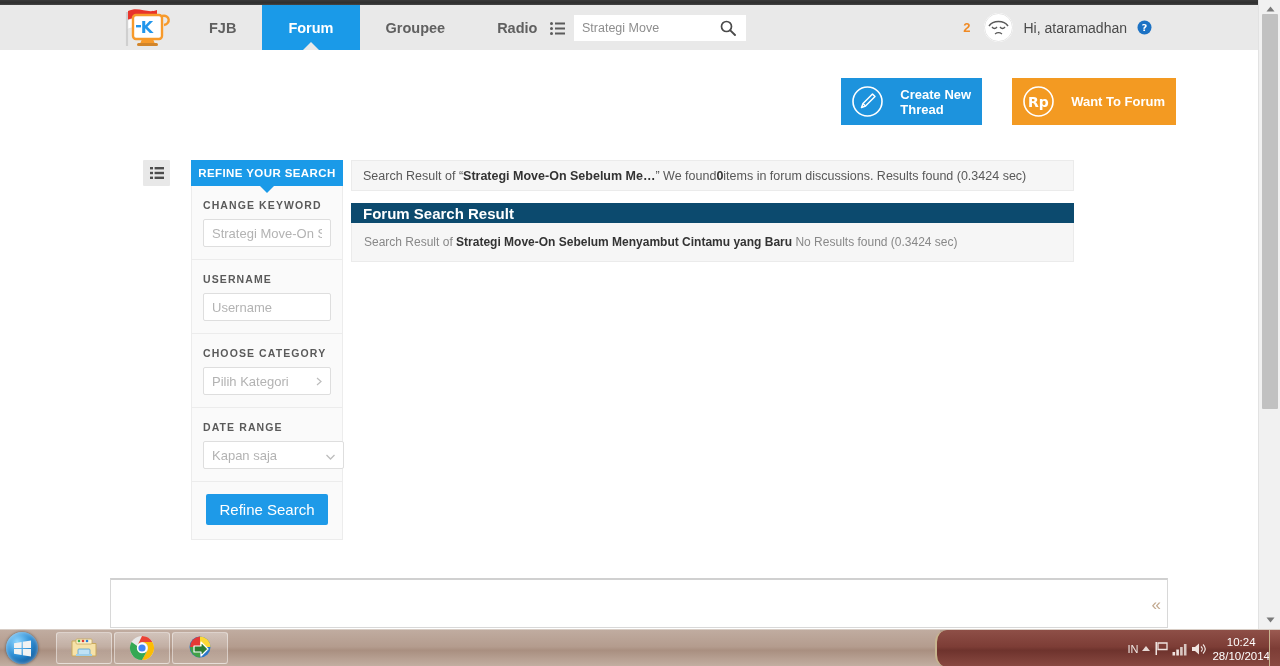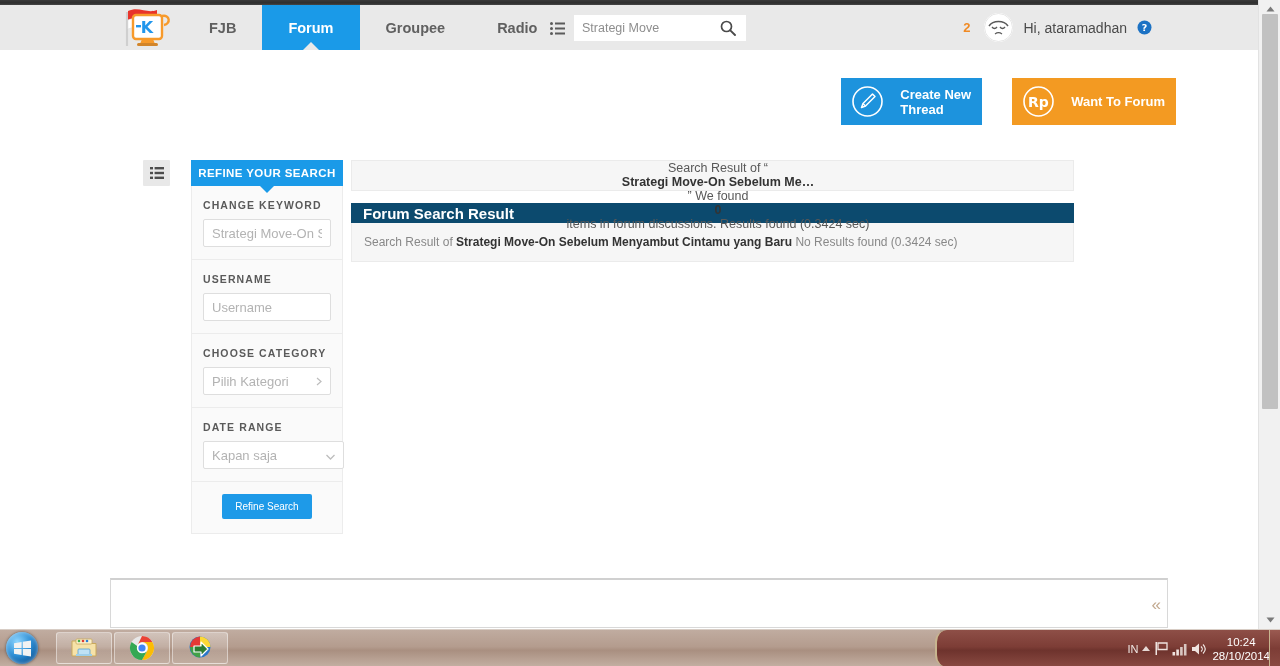--- a/index.html
+++ b/index.html
@@ -140,29 +140,29 @@
     width: 100%; height: 28px; border: 1px solid #dedede; background: #ffffff;
     display: flex; align-items: center; justify-content: space-between;
     padding: 0 8px; border-radius: 2px; cursor: pointer;
   }
   .field-select span { font-size: 13px; color: #b3b3b3; }
   .field-select.wide { width: 141px; }
   .refine-footer { padding: 12px 11px 14px; display: flex; justify-content: center; }
   .refine-btn {
     background: #1e9ae8; color: #ffffff; border: none;
     font-family: "Liberation Sans", sans-serif;
-    font-size: 10px; padding: 7px 13px; cursor: pointer; border-radius: 2px;
+    font-size: 15px; padding: 7px 13px; cursor: pointer; border-radius: 2px;
   }
 
   
   .main-col { position: absolute; left: 351px; top: 0; width: 723px; }
   .result-summary {
     height: 31px; background: #f6f6f6; border: 1px solid #ebebeb;
     display: flex; align-items: center; padding: 0 0 0 11px;
-    font-size: 12.5px; color: #585858; flex-direction: column;
+    font-size: 12.5px; color: #585858;
   }
   .result-summary b { color: #333; }
   .panel-head {
     margin-top: 12px; height: 20px; background: #0c4a6e;
     display: flex; align-items: center; padding-left: 12px;
     color: #ffffff; font-size: 15px; font-weight: bold;
   }
   .panel-body {
     background: #f6f6f6; border: 1px solid #ebebeb; border-top: none;
     padding: 12px 12px; font-size: 12px; color: #888;

